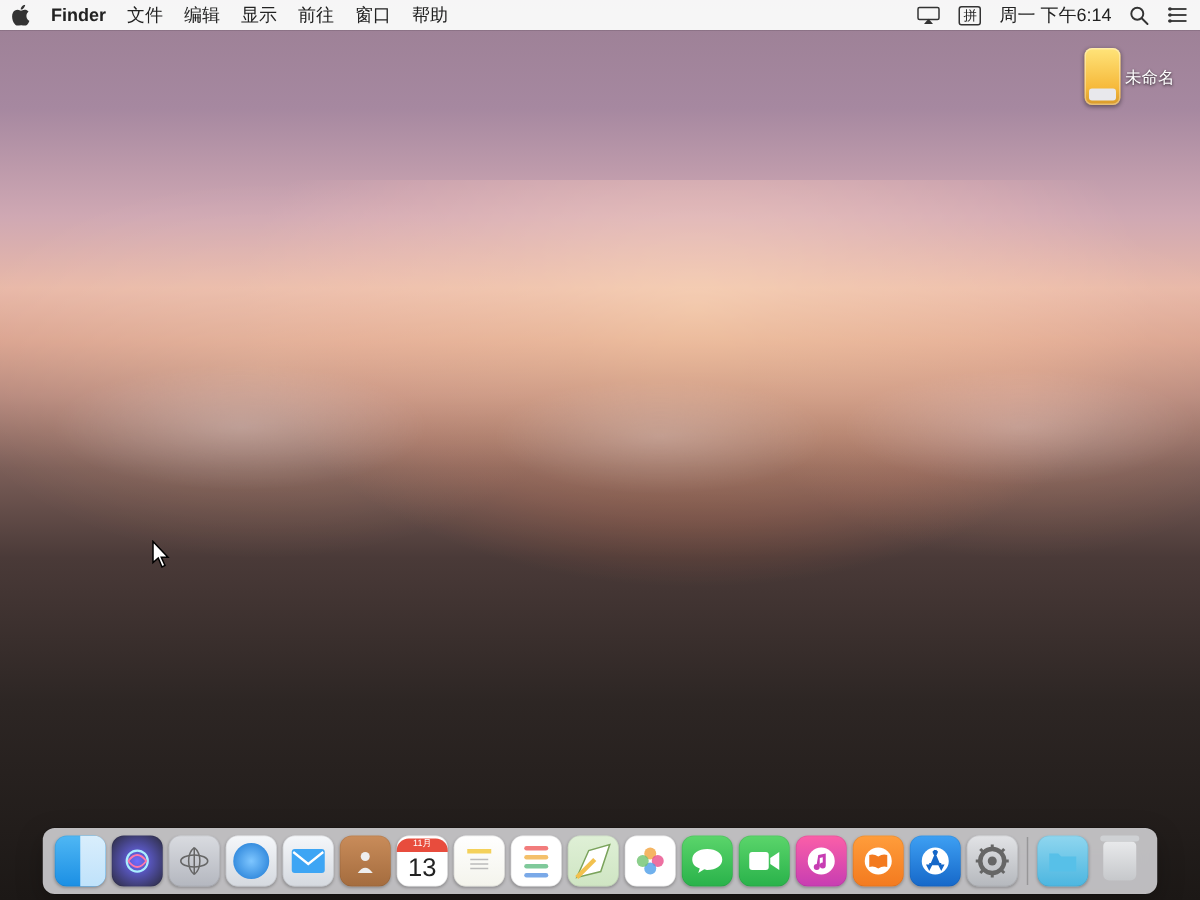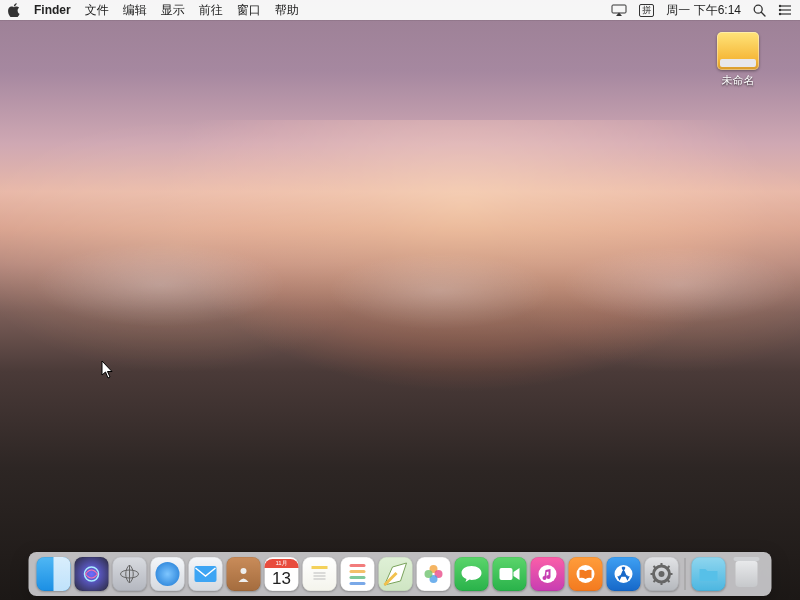--- a/index.html
+++ b/index.html
@@ -52,22 +52,22 @@
 .menubar .left { display:flex; align-items:center; gap:14px; }
 .menubar .left .app { font-weight:600; }
 .menubar .right { margin-left:auto; display:flex; align-items:center; gap:12px; }
 .apple-logo svg { display:block; }
 .mb-item { cursor:default; }
 .status-icon { display:flex; align-items:center; }
 .pinyin-box { width:15px; height:13px; border:1px solid #333; border-radius:2px; display:flex; align-items:center; justify-content:center; font-size:9px; line-height:1; }
 
 
 .drive {
-  position:absolute; top:32px; right:32px; width:60px;
-  display:flex; flex-direction:column; align-items:center; gap:3px;
+  position:absolute; top:32px; right:17px; width:60px;
+  display:flex; flex-direction:row; align-items:center; gap:3px;
   cursor:default;
 }
 .drive-icon {
   width:42px; height:38px; border-radius:5px;
   background: linear-gradient(#ffe47a,#f6b93b 70%,#d89a2b);
   box-shadow: 0 1px 3px rgba(0,0,0,0.4), inset 0 0 0 1px rgba(255,255,255,0.35);
   position:relative;
 }
 .drive-icon::after{
   content:""; position:absolute; left:3px; right:3px; bottom:3px; height:8px;

